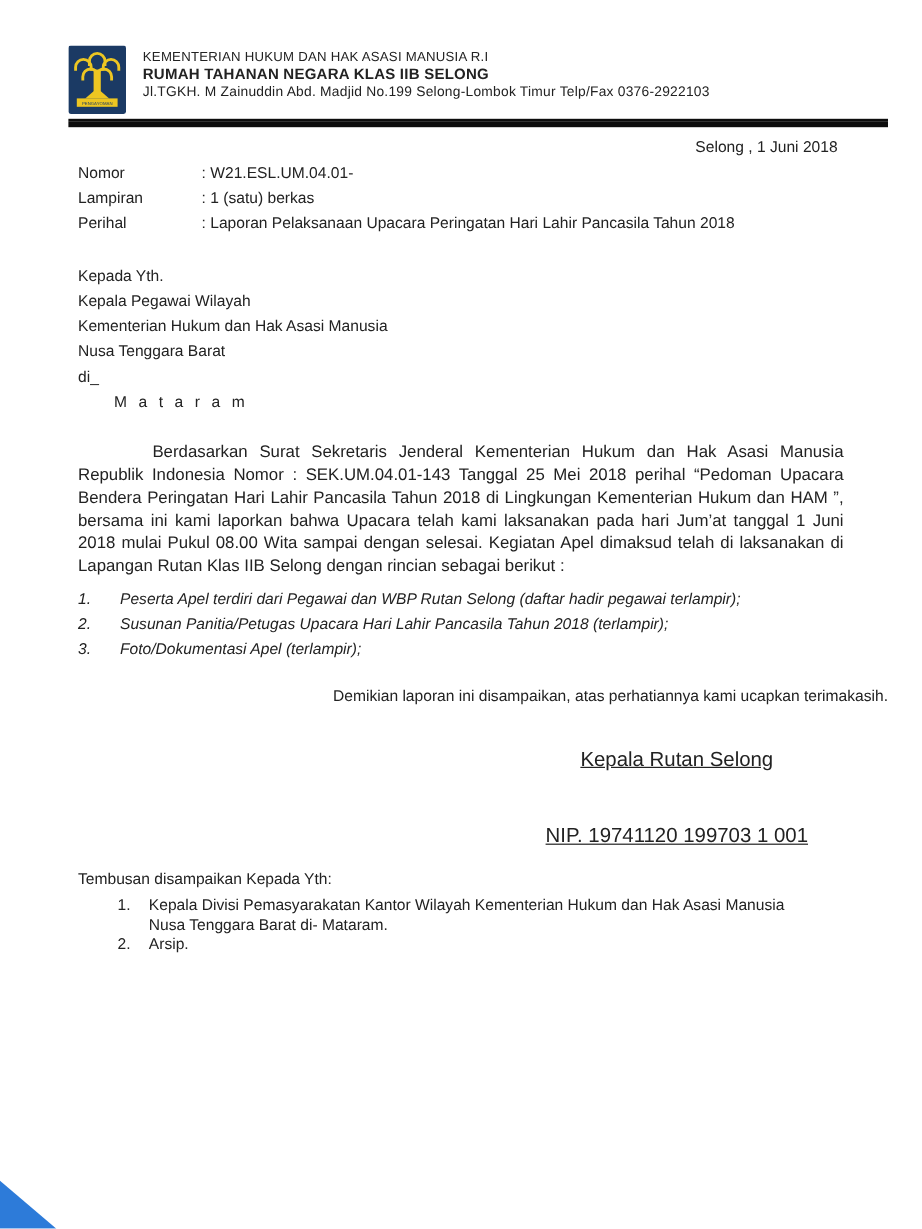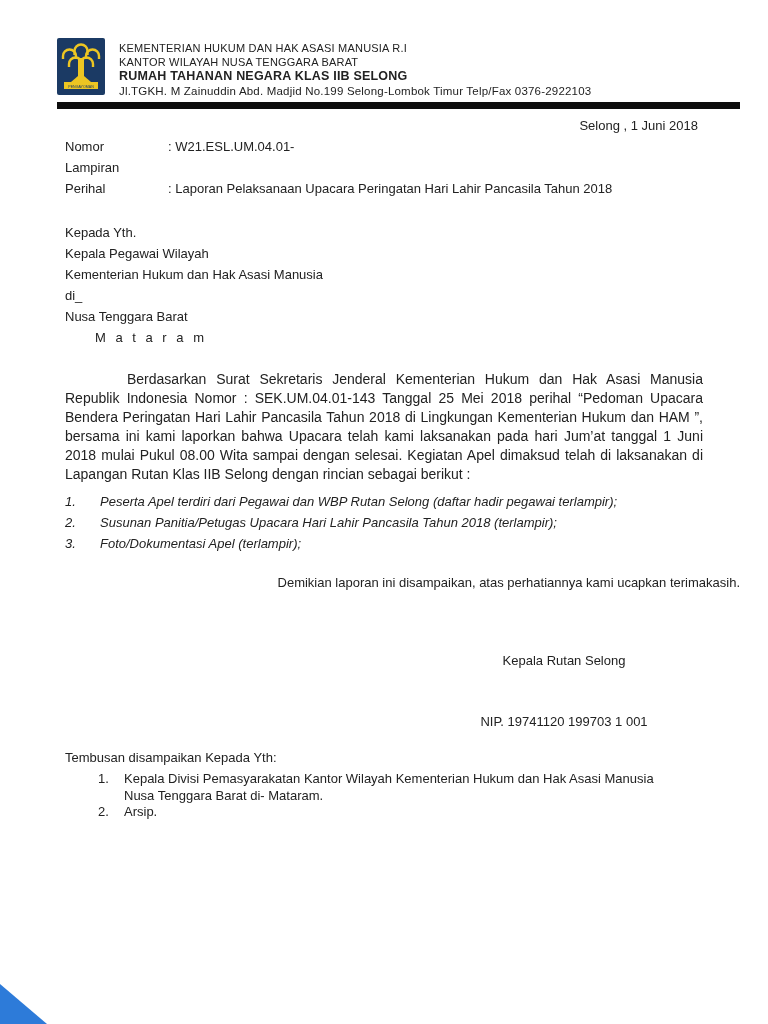--- a/index.html
+++ b/index.html
@@ -89,25 +89,26 @@
   .closing {
     margin-top: 21px;
     margin-left: 8px;
     padding-left: 62px;
     font-size: 13px;
     text-align: right;
   }
 
   
   .signature {
-    margin-top: 63px;
+    margin-top: 36px;
     margin-left: 372px;
     width: 270px;
     text-align: center;
-    font-size: 13px;
+    font-size: 17px;
+    text-decoration: underline;
   }
   .sig-title { margin-bottom: 46px; }
   .sig-name { line-height: 15px; }
   .sig-nip { line-height: 15px; }
 
   
   .tembusan { margin-top: 20px; margin-left: 8px; font-size: 13px; }
   .tembusan-heading { line-height: 18px; }
   ol.tembusan-list {
     margin-top: 4px;
@@ -157,50 +158,50 @@
             <path d="M23 27 v-1 a6.5 6.5 0 0 1 13 0 v3"></path>
           </g>
           <rect x="21" y="20" width="6" height="20" fill="#edc622"></rect>
           <path d="M14 44 L21 38 h6 L34 44 Z" fill="#edc622"></path>
           <rect x="7" y="44" width="34" height="7" fill="#edc622"></rect>
           <text x="24" y="49.5" font-size="3.6" text-anchor="middle" fill="#1b3a64" font-family="Liberation Sans, sans-serif">PENGAYOMAN</text>
         </svg>
       </div>
       <div class="lh-text">
         <div class="lh-line1">KEMENTERIAN HUKUM DAN HAK ASASI MANUSIA R.I</div>
-        <div class="lh-line2">KANTOR WILAYAH NUSA TENGGARA BARAT</div>
         <div class="lh-line3">RUMAH TAHANAN NEGARA KLAS IIB SELONG</div>
         <div class="lh-line4">Jl.TGKH. M Zainuddin Abd. Madjid No.199 Selong-Lombok Timur Telp/Fax 0376-2922103</div>
       </div>
     </div>
 
     <div class="rule"></div>
 
     <div class="dateline">Selong , 1 Juni 2018</div>
 
     <div class="meta">
       <div class="meta-row">
         <span class="meta-label">Nomor</span>
         <span class="meta-value">: W21.ESL.UM.04.01-</span>
       </div>
       <div class="meta-row">
         <span class="meta-label">Lampiran</span>
+        <span class="meta-value">: 1 (satu) berkas</span>
       </div>
       <div class="meta-row">
         <span class="meta-label">Perihal</span>
         <span class="meta-value">: Laporan Pelaksanaan Upacara Peringatan Hari Lahir Pancasila Tahun 2018</span>
       </div>
     </div>
 
     <div class="recipient">
       <div>Kepada Yth.</div>
       <div>Kepala Pegawai Wilayah</div>
       <div>Kementerian Hukum dan Hak Asasi Manusia</div>
+      <div>Nusa Tenggara Barat</div>
       <div>di_</div>
-      <div>Nusa Tenggara Barat</div>
       <div class="recipient-city">M a t a r a m</div>
     </div>
 
     <div class="paragraph">Berdasarkan Surat Sekretaris Jenderal Kementerian Hukum dan Hak Asasi Manusia Republik Indonesia Nomor : SEK.UM.04.01-143 Tanggal 25 Mei 2018 perihal “Pedoman Upacara Bendera Peringatan Hari Lahir Pancasila Tahun 2018 di Lingkungan Kementerian Hukum dan HAM ”, bersama ini kami laporkan bahwa Upacara telah kami laksanakan pada hari Jum’at tanggal 1 Juni 2018 mulai Pukul 08.00 Wita sampai dengan selesai. Kegiatan Apel dimaksud telah di laksanakan di Lapangan Rutan Klas IIB Selong dengan rincian sebagai berikut :</div>
 
     <ol class="body-list">
       <li>Peserta Apel terdiri dari Pegawai dan WBP Rutan Selong (daftar hadir pegawai terlampir);</li>
       <li>Susunan Panitia/Petugas Upacara Hari Lahir Pancasila Tahun 2018 (terlampir);</li>
       <li>Foto/Dokumentasi Apel (terlampir);</li>
     </ol>

